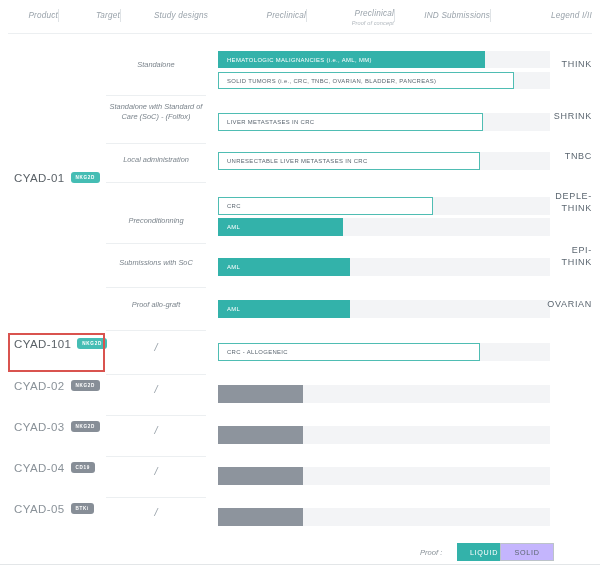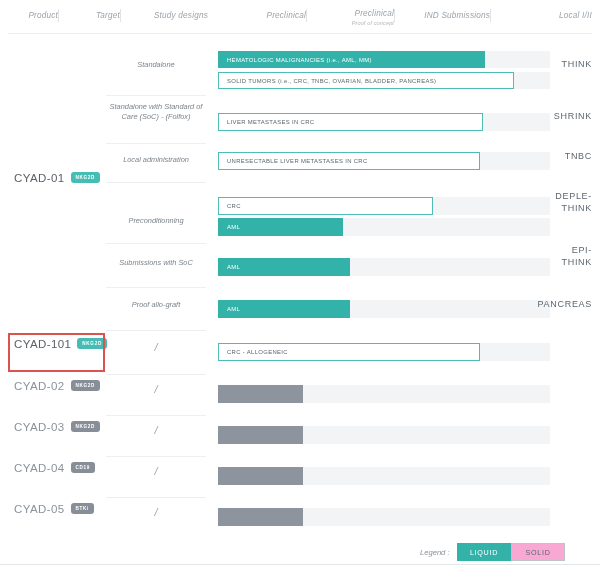--- a/index.html
+++ b/index.html
@@ -184,24 +184,23 @@
     letter-spacing: .7px;
   }
   .legend-chip.liquid {
     left: 457px;
     background: #33b2aa;
     border: 1px solid #33b2aa;
     color: #ffffff;
   }
   .legend-chip.solid {
     left: 500px;
-    background: #f9a8d4;
+    background: #c4b5fd;
     border: 1px solid #bcc3c9;
     color: #5b6670;
-    margin-left: 11px;
   }
 
   .bottom-rule {
     position: absolute;
     left: 0; top: 564px;
     width: 600px; height: 1px;
     background: #e3e6e8;
   }
 </style>
 </head>
@@ -226,21 +225,21 @@
   <div class="header-cell" style="left:306px;width:88px;top:9px;">
     <span>Preclinical</span>
     <span class="sub">Proof of concept</span>
   </div>
   <div class="header-div" style="left:394px;"></div>
   <div class="header-cell" style="left:394px;width:96px;">
     <span>IND Submissions</span>
   </div>
   <div class="header-div" style="left:490px;"></div>
   <div class="header-cell" style="left:490px;width:102px;">
-    <span>Local I/II</span>
+    <span>Legend I/II</span>
   </div>
 </div>
 <div class="header-rule"></div>
 
 <div id="pipeline-body">
     <div class="prod-label strong" style="left: 14px; top: 172px;"><span>CYAD-01</span><span class="badge teal">NKG2D</span></div>
     <div class="design-label" style="top: 60px;">Standalone</div>
     <div class="track" style="top: 51px; height: 17px;"></div>
     <div class="bar liquid" style="top: 51px; height: 17px; width: 267px;">
       <span class="bartext">HEMATOLOGIC MALIGNANCIES (i.e., AML, MM)</span>
@@ -287,21 +286,21 @@
     <div class="right-label" style="top: 244px;">
       <div>EPI-</div>
       <div>THINK</div>
     </div>
     <div class="divider" style="top: 287px;"></div>
     <div class="design-label" style="top: 300px;">Proof allo-graft</div>
     <div class="track" style="top: 300px; height: 18px;"></div>
     <div class="bar liquid" style="top: 300px; height: 18px; width: 132px;">
       <span class="bartext">AML</span>
     </div>
-    <div class="right-label" style="top: 298px;">PANCREAS</div>
+    <div class="right-label" style="top: 298px;">OVARIAN</div>
     <div class="divider" style="top: 330px;"></div>
     <div class="prod-label strong" style="left: 14px; top: 338px;"><span>CYAD-101</span><span class="badge teal">NKG2D</span></div>
     <div class="design-slash" style="top: 341px;">/</div>
     <div class="track" style="top: 343px; height: 18px;"></div>
     <div class="bar solid" style="top: 343px; height: 18px; width: 262px;">
       <span class="bartext">CRC - ALLOGENEIC</span>
     </div>
     <div class="divider" style="top: 374px;"></div>
     <div class="prod-label" style="left: 14px; top: 380px;"><span>CYAD-02</span><span class="badge gray">NKG2D</span></div>
     <div class="design-slash" style="top: 383px;">/</div>
@@ -328,17 +327,17 @@
     <div class="design-slash" style="top: 506px;">/</div>
     <div class="track" style="top: 508px; height: 18px;"></div>
     <div class="bar gray" style="top: 508px; height: 18px; width: 85px;">
       <span class="bartext"></span>
     </div>
   </div>
 
 <div class="highlight-box"></div>
 
 <div class="legend">
-  <div class="legend-label">Legend :</div>
+  <div class="legend-label">Proof :</div>
   <div class="legend-chip liquid">LIQUID</div>
   <div class="legend-chip solid">SOLID</div>
 </div>
 <div class="bottom-rule"></div>
 
 </body></html>

